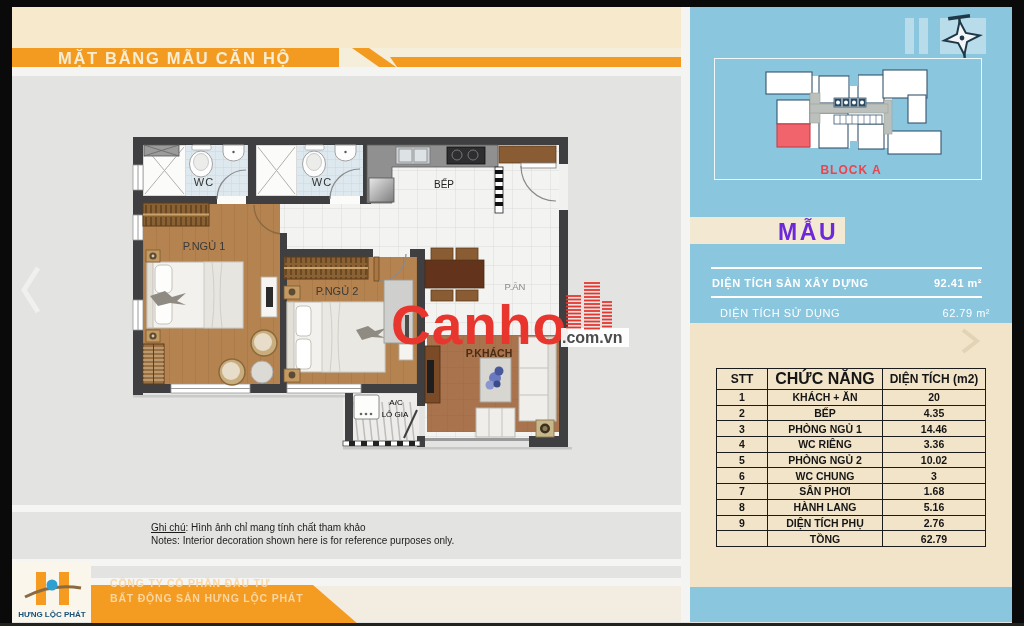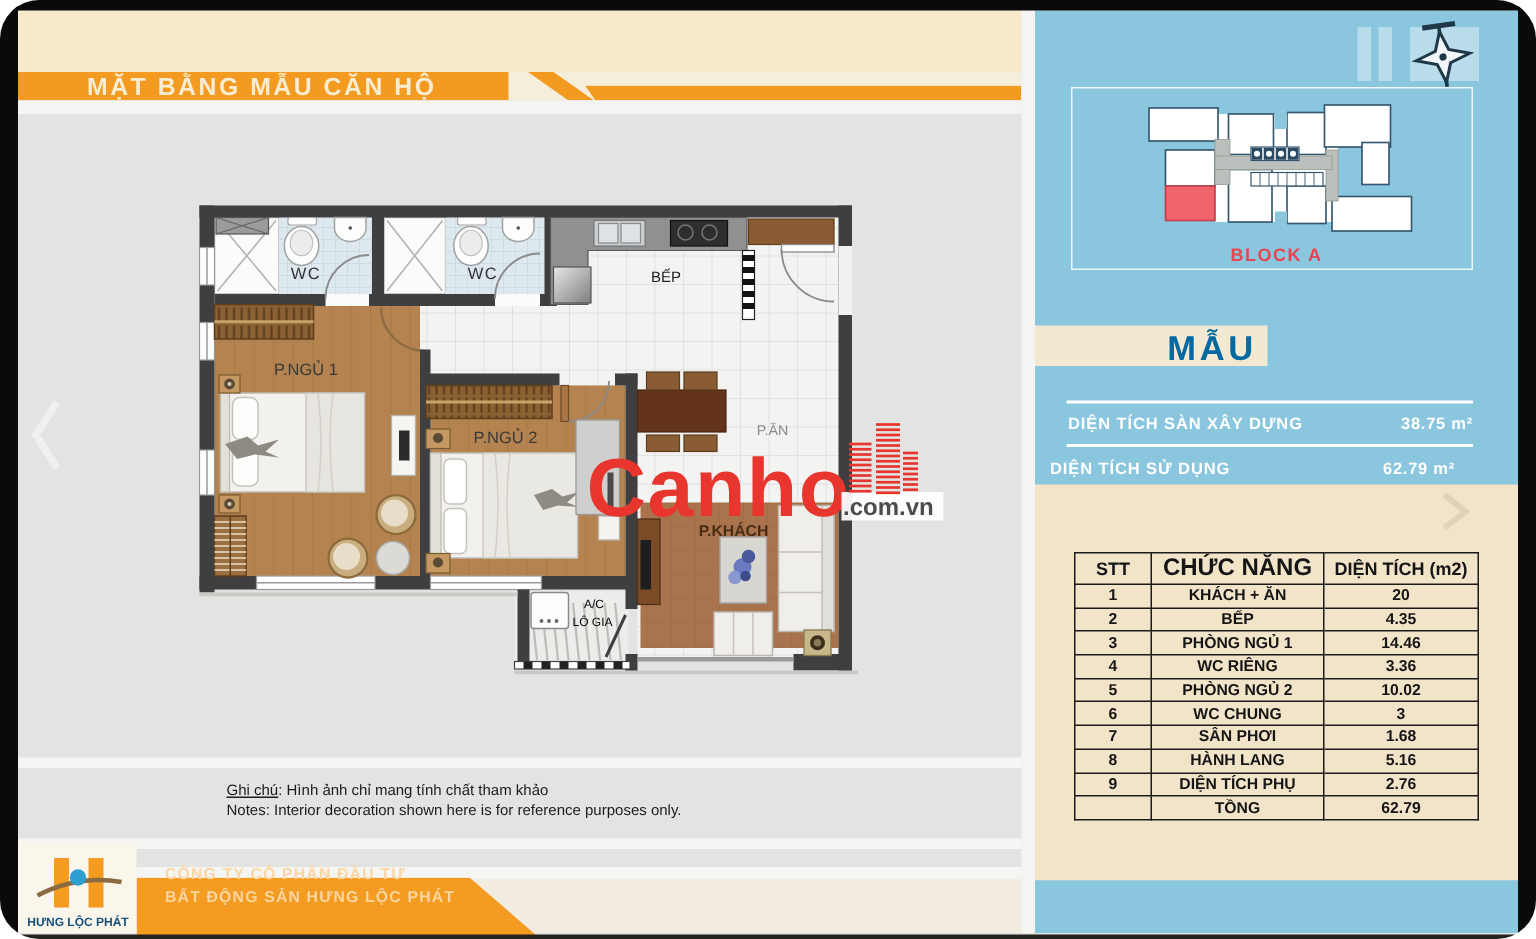--- a/index.html
+++ b/index.html
@@ -1,17 +1,17 @@
 <!DOCTYPE html>
 <html><head>
 <meta charset="utf-8">
 <style>
   html,body{margin:0;padding:0;}
   body{width:1024px;height:626px;overflow:hidden;font-family:"Liberation Sans",sans-serif;}
-  .page{position:absolute;top:0;left:0;width:1024px;height:626px;background:#e3e3e1;overflow:hidden;border-radius:26px;}
+  .page{position:absolute;top:0;left:0;width:1024px;height:626px;background:#e3e3e1;overflow:hidden;}
   .abs{position:absolute;}
 </style>
 </head>
 <body>
 <div class="page">
 
   <div class="abs" style="left:0;top:0;width:1024px;height:7px;background:#0a0a0a;z-index:20;"></div>
 
   <div class="abs" style="left:0;top:0;width:12px;height:626px;background:#0a0a0a;z-index:20;"></div>
 
@@ -51,34 +51,34 @@
   <div class="abs" style="left:91px;top:585px;width:267px;height:39px;background:#f49b21;clip-path:polygon(0 0,222px 0,267px 100%,0 100%);z-index:6;"></div>
 
   <div class="abs" style="left:110px;top:576px;font-size:10.5px;font-weight:bold;color:#f9d6a2;letter-spacing:0.8px;line-height:15px;z-index:7;">CÔNG TY CỖ PHẦN ĐẦU TƯ<br>BẤT ĐỘNG SẢN HƯNG LỘC PHÁT</div>
 
   <div class="abs" style="left:681px;top:7px;width:9px;height:615px;background:#f4f4f2;"></div>
 
   <div class="abs" style="left:690px;top:7px;width:322px;height:615px;background:#8ac6de;"></div>
 
   <div class="abs" style="left:690px;top:217px;width:155px;height:27px;background:#f3e8d2;"></div>
 
-  <div class="abs" style="left:690px;top:219px;width:148px;text-align:right;font-size:23px;font-weight:bold;color:#0369a1;letter-spacing:2.5px;z-index:8;">MẪU</div>
+  <div class="abs" style="left:690px;top:219px;width:148px;text-align:right;font-size:23px;font-weight:bold;color:#6d28d9;letter-spacing:2.5px;z-index:8;">MẪU</div>
 
 
   <div class="abs" style="left:714px;top:58px;width:268px;height:122px;border:1.5px solid rgba(255,255,255,0.85);box-sizing:border-box;z-index:8;"></div>
 
   <div class="abs" style="left:780px;top:163px;width:142px;text-align:center;font-size:12px;font-weight:bold;color:#e84550;letter-spacing:1px;z-index:8;">BLOCK A</div>
 
   <div class="abs" style="left:711px;top:267px;width:271px;height:2px;background:#fff;z-index:8;"></div>
 
-  <div class="abs" style="left:712px;top:277px;width:270px;height:14px;font-size:11px;font-weight:bold;color:#fff;letter-spacing:0.6px;z-index:8;">DIỆN TÍCH SÀN XÂY DỰNG<span style="float:right;letter-spacing:0.5px;">38.75 m²</span></div>
+  <div class="abs" style="left:712px;top:277px;width:270px;height:14px;font-size:11px;font-weight:bold;color:#fff;letter-spacing:0.6px;z-index:8;">DIỆN TÍCH SÀN XÂY DỰNG<span style="float:right;letter-spacing:0.5px;">92.41 m²</span></div>
 
   <div class="abs" style="left:711px;top:296px;width:271px;height:2px;background:#fff;z-index:8;"></div>
 
-  <div class="abs" style="left:700px;top:307px;width:270px;height:14px;font-size:11px;font-weight:bold;color:#fff;letter-spacing:0.6px;z-index:8;">DIỆN TÍCH SỬ DỤNG<span style="float:right;letter-spacing:0.5px;">62.79 m²</span></div>
+  <div class="abs" style="left:720px;top:307px;width:270px;height:14px;font-size:11px;font-weight:normal;color:#fff;letter-spacing:0.6px;z-index:8;">DIỆN TÍCH SỬ DỤNG<span style="float:right;letter-spacing:0.5px;">62.79 m²</span></div>
 
   <div class="abs" style="left:690px;top:323px;width:322px;height:264px;background:#f2e4c9;"></div>
 
   <div class="abs" style="left:690px;top:587px;width:322px;height:35px;background:#8ac6de;"></div>
 
   <div class="abs" style="left:716px;top:368px;z-index:9;">
     <table style="border-collapse:collapse;font-family:'Liberation Sans',sans-serif;color:#151515;">
       <tbody>
           <tr style="height:18px;">
             <td style="border:1.6px solid #1b1b1b;width:48px;text-align:center;font-size:12px;font-weight:bold;margin-top:36px;">STT</td>

